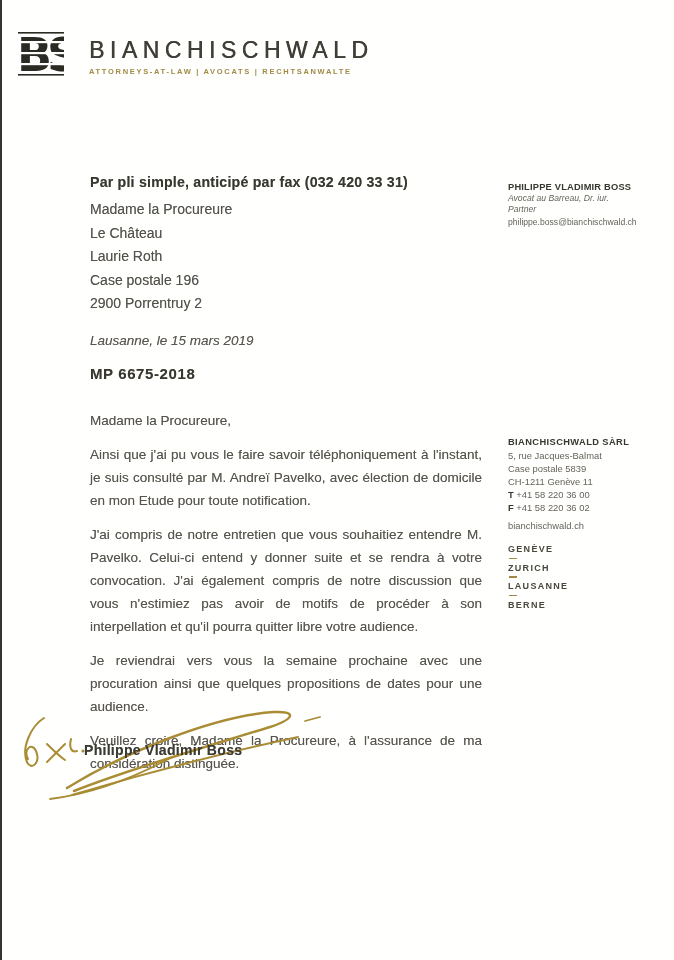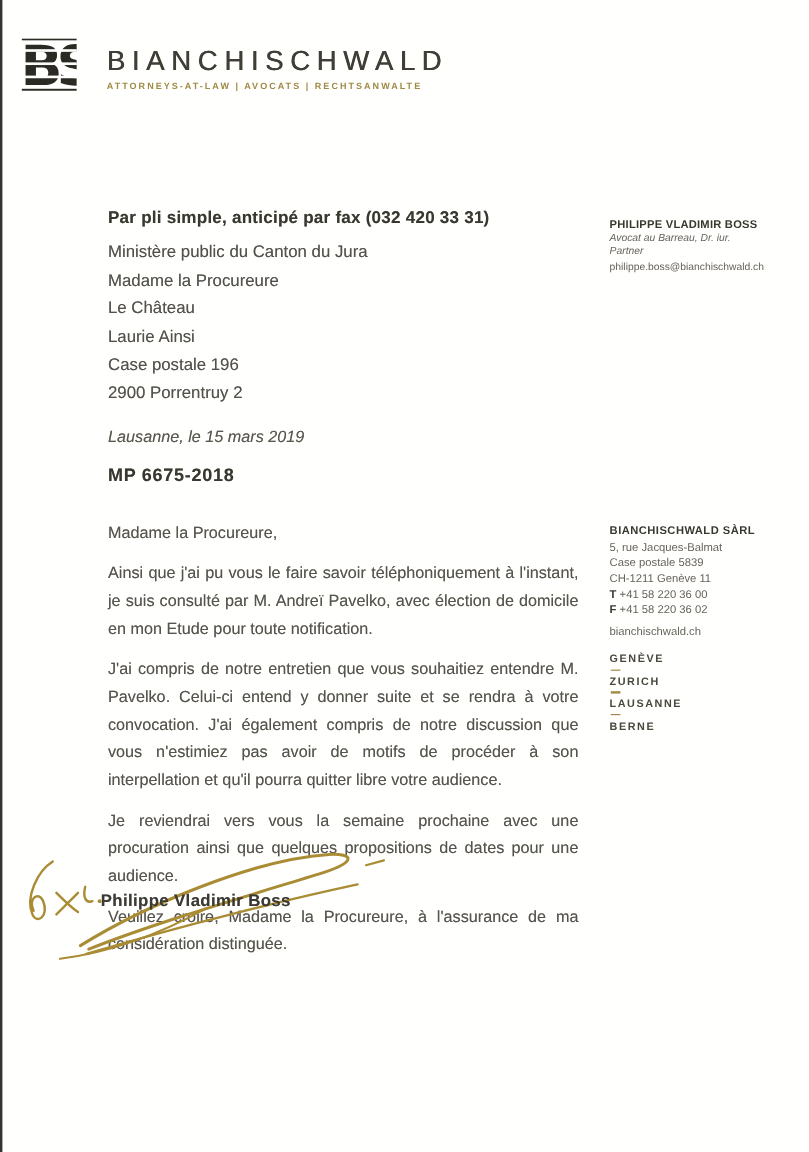--- a/index.html
+++ b/index.html
@@ -94,24 +94,23 @@
       </svg>
     </div>
     <div class="wordmark-block">
       <div class="firm-name">BIANCHISCHWALD</div>
       <div class="tagline">ATTORNEYS-AT-LAW | AVOCATS | RECHTSANWALTE</div>
     </div>
   </div>
 
   <div class="main-col">
     <div class="delivery-line">Par pli simple, anticipé par fax (032 420 33 31)</div>
-    <div class="address-line">Ministère public du Canton du Jura</div>
     <div class="address-line">Madame la Procureure</div>
     <div class="address-line">Le Château</div>
-    <div class="address-line">Laurie Ainsi</div>
+    <div class="address-line">Laurie Roth</div>
     <div class="address-line">Case postale 196</div>
     <div class="address-line">2900 Porrentruy 2</div>
 
     <div class="dateline">Lausanne, le 15 mars 2019</div>
     <div class="reference">MP 6675-2018</div>
 
     <div class="salutation">Madame la Procureure,</div>
     <p class="para">Ainsi que j'ai pu vous le faire savoir téléphoniquement à l'instant, je suis consulté par M. Andreï Pavelko, avec élection de domicile en mon Etude pour toute notification.</p>
     <p class="para">J'ai compris de notre entretien que vous souhaitiez entendre M. Pavelko. Celui-ci entend y donner suite et se rendra à votre convocation. J'ai également compris de notre discussion que vous n'estimiez pas avoir de motifs de procéder à son interpellation et qu'il pourra quitter libre votre audience.</p>
     <p class="para">Je reviendrai vers vous la semaine prochaine avec une procuration ainsi que quelques propositions de dates pour une audience.</p>

